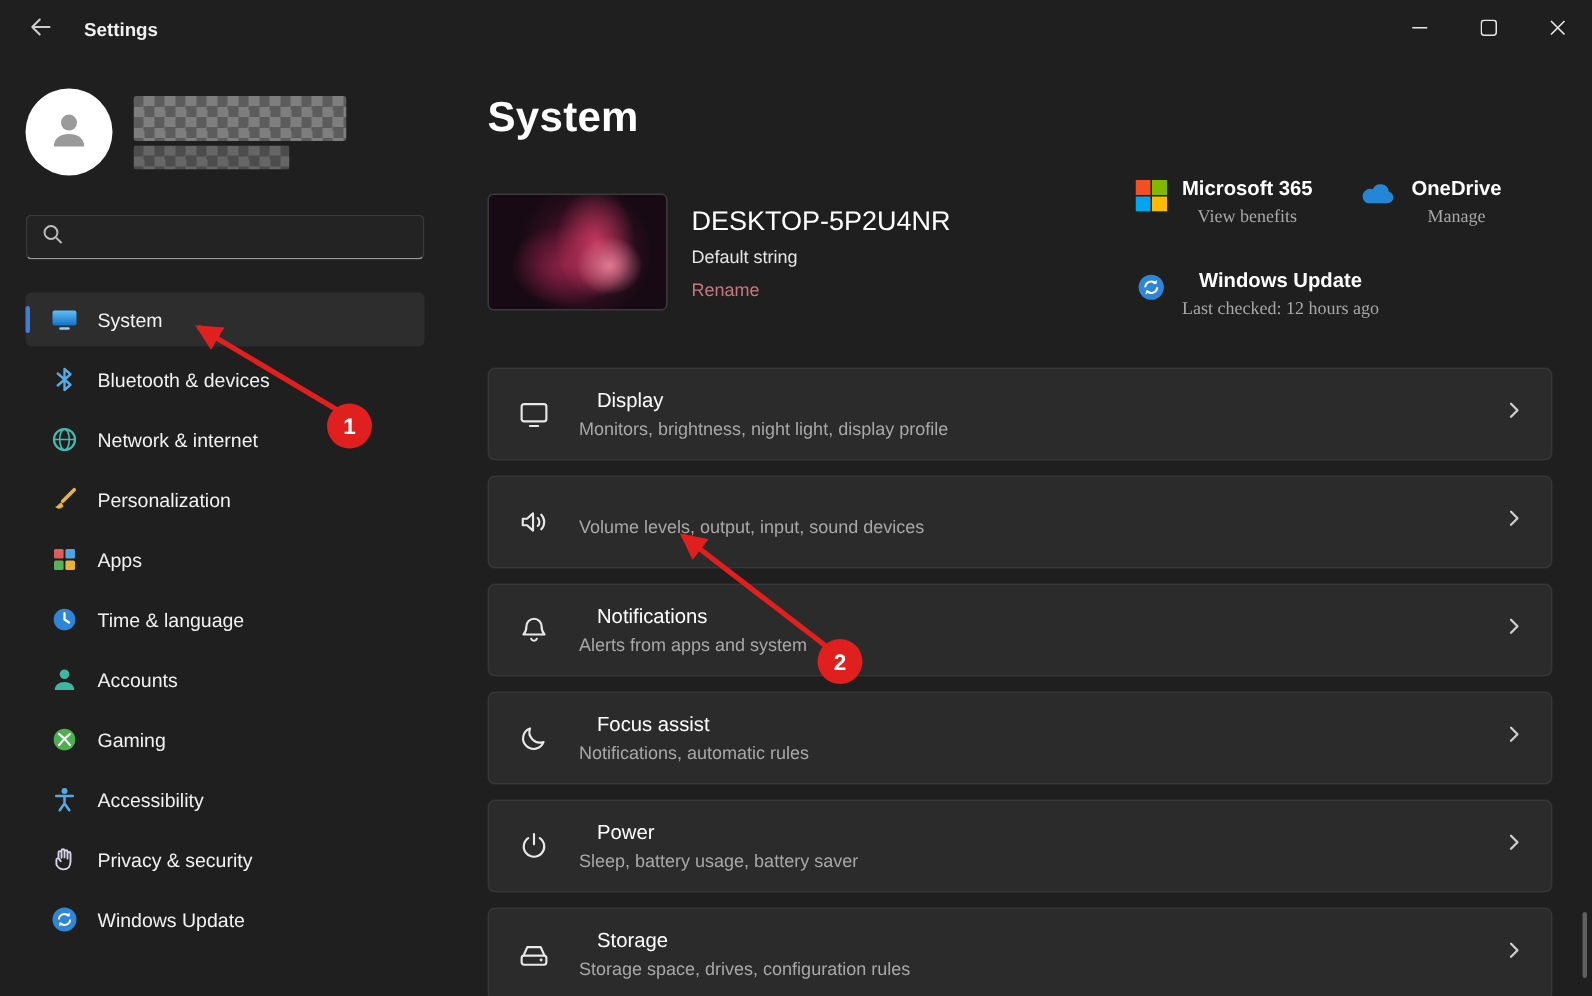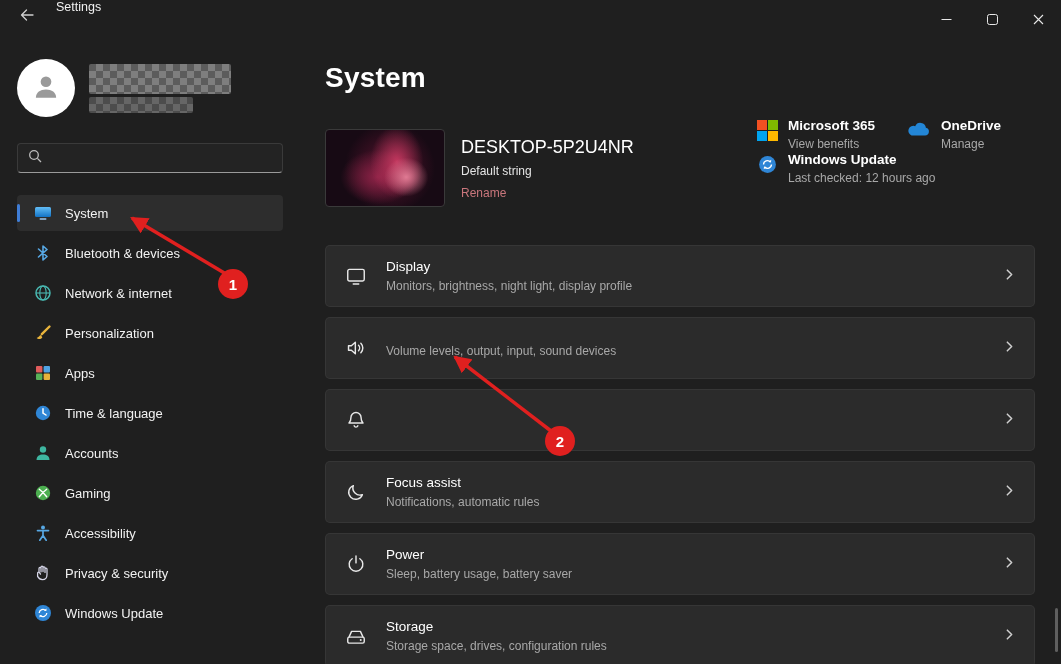--- a/index.html
+++ b/index.html
@@ -7,21 +7,21 @@
   body {
     width: 1061px; height: 664px;
     background: #1f1f1f;
     color: #ffffff;
     font-family: "Liberation Sans", sans-serif;
     overflow: hidden;
     position: relative;
   }
 
   
-  .titlebar { height: 40px; display: flex; align-items: flex-start; padding-left: 10px; }
+  .titlebar { height: 40px; display: flex; align-items: center; padding-left: 10px; font-weight: bold; }
   .back-btn { width: 34px; height: 32px; display: flex; align-items: center; justify-content: center; border-radius: 4px; cursor: pointer; }
   .tb-title { font-size: 12.5px; margin-left: 12px; color: #f0f0f0; }
   .win-controls { margin-left: auto; display: flex; height: 40px; }
   .win-btn { width: 46px; height: 40px; display: flex; align-items: center; justify-content: center; cursor: pointer; }
 
   
   .app { display: flex; height: 624px; }
 
   
   .sidebar { width: 308px; flex: none; padding-left: 17px; padding-right: 25px; }
@@ -69,38 +69,38 @@
       radial-gradient(ellipse 58px 58px at 54% 50%, #5c1430 0%, rgba(92,20,48,0) 78%),
       #170a14;
   }
   .device-text { margin-left: 16px; }
   .device-name { font-size: 18px; font-weight: 400; }
   .device-edition { font-size: 12px; color: #e5e5e5; margin-top: 6px; }
   .device-rename { font-size: 12px; color: #c9767c; margin-top: 8px; cursor: pointer; }
 
   .quick-links {
     position: absolute; right: 0; top: -10px; width: 278px;
-    display: grid; grid-template-columns: 148px 1fr; row-gap: 1px;
+    display: grid; grid-template-columns: 148px 1fr; row-gap: 27px; text-align: center;
   }
   .ql-item { display: flex; gap: 10px; align-items: flex-start; cursor: pointer; }
   .ql-item.span2 { grid-column: 1 / 3; }
   .ql-icon { flex: none; margin-top: 2px; }
   .ql-icon svg { display: block; }
   .ql-title { font-size: 13.5px; font-weight: 700; }
-  .ql-sub { font-size: 12px; color: #a8a8a8; margin-top: 4px; }
+  .ql-sub { font-size: 12px; color: #a8a8a8; margin-top: 4px; font-family: Liberation Serif, serif; }
 
   .rows { margin-top: 37px; display: flex; flex-direction: column; gap: 10px; }
   .card {
     height: 62px; background: #2b2b2b; border: 1px solid rgba(255,255,255,0.055);
     border-radius: 5px; display: flex; align-items: center; padding-right: 18px; cursor: pointer;
   }
   .card-icon { width: 22px; height: 22px; margin-left: 19px; flex: none; }
   .card-icon svg { display: block; }
   .card-text { margin-left: 19px; }
-  .card-title { font-size: 13.5px; color: #ffffff; }
+  .card-title { font-size: 13.5px; color: #ffffff; margin-left: 12px; }
   .card-sub { font-size: 12px; color: #a8a8a8; margin-top: 5px; }
   .chevron { margin-left: auto; flex: none; }
 
   .scroll-thumb { position: absolute; right: 3px; top: 608px; width: 3px; height: 44px; background: #5f5f5f; border-radius: 2px; cursor: grab; }
 
   
   .overlay { position: absolute; inset: 0; pointer-events: none; z-index: 50; }
 </style>
 </head>
 <body>
@@ -377,20 +377,24 @@
         </span>
       </div>
 
       <div class="card">
         <span class="card-icon">
           <svg width="22" height="22" viewBox="0 0 20 20">
               <path d="M10 3.2 a4.6 4.6 0 0 1 4.6 4.6 c0 3.4 1.3 4.3 1.8 4.9 H3.6 c0.5 -0.6 1.8 -1.5 1.8 -4.9 A4.6 4.6 0 0 1 10 3.2 z" fill="none" stroke="#e8e8e8" stroke-width="1.3" stroke-linejoin="round"></path>
               <path d="M8.3 15.3 a1.8 1.8 0 0 0 3.4 0" fill="none" stroke="#e8e8e8" stroke-width="1.3" stroke-linecap="round"></path>
             </svg>
         </span>
+        <span class="card-text">
+          <div class="card-title">Notifications</div>
+          <div class="card-sub">Alerts from apps and system</div>
+        </span>
         <span class="chevron">
           <svg width="13" height="13" viewBox="0 0 12 12">
               <path d="M4 2 l4 4 -4 4" stroke="#cfcfcf" fill="none" stroke-width="1.4" stroke-linecap="round" stroke-linejoin="round"></path>
             </svg>
         </span>
       </div>
 
       <div class="card">
         <span class="card-icon">
           <svg width="22" height="22" viewBox="0 0 20 20">

